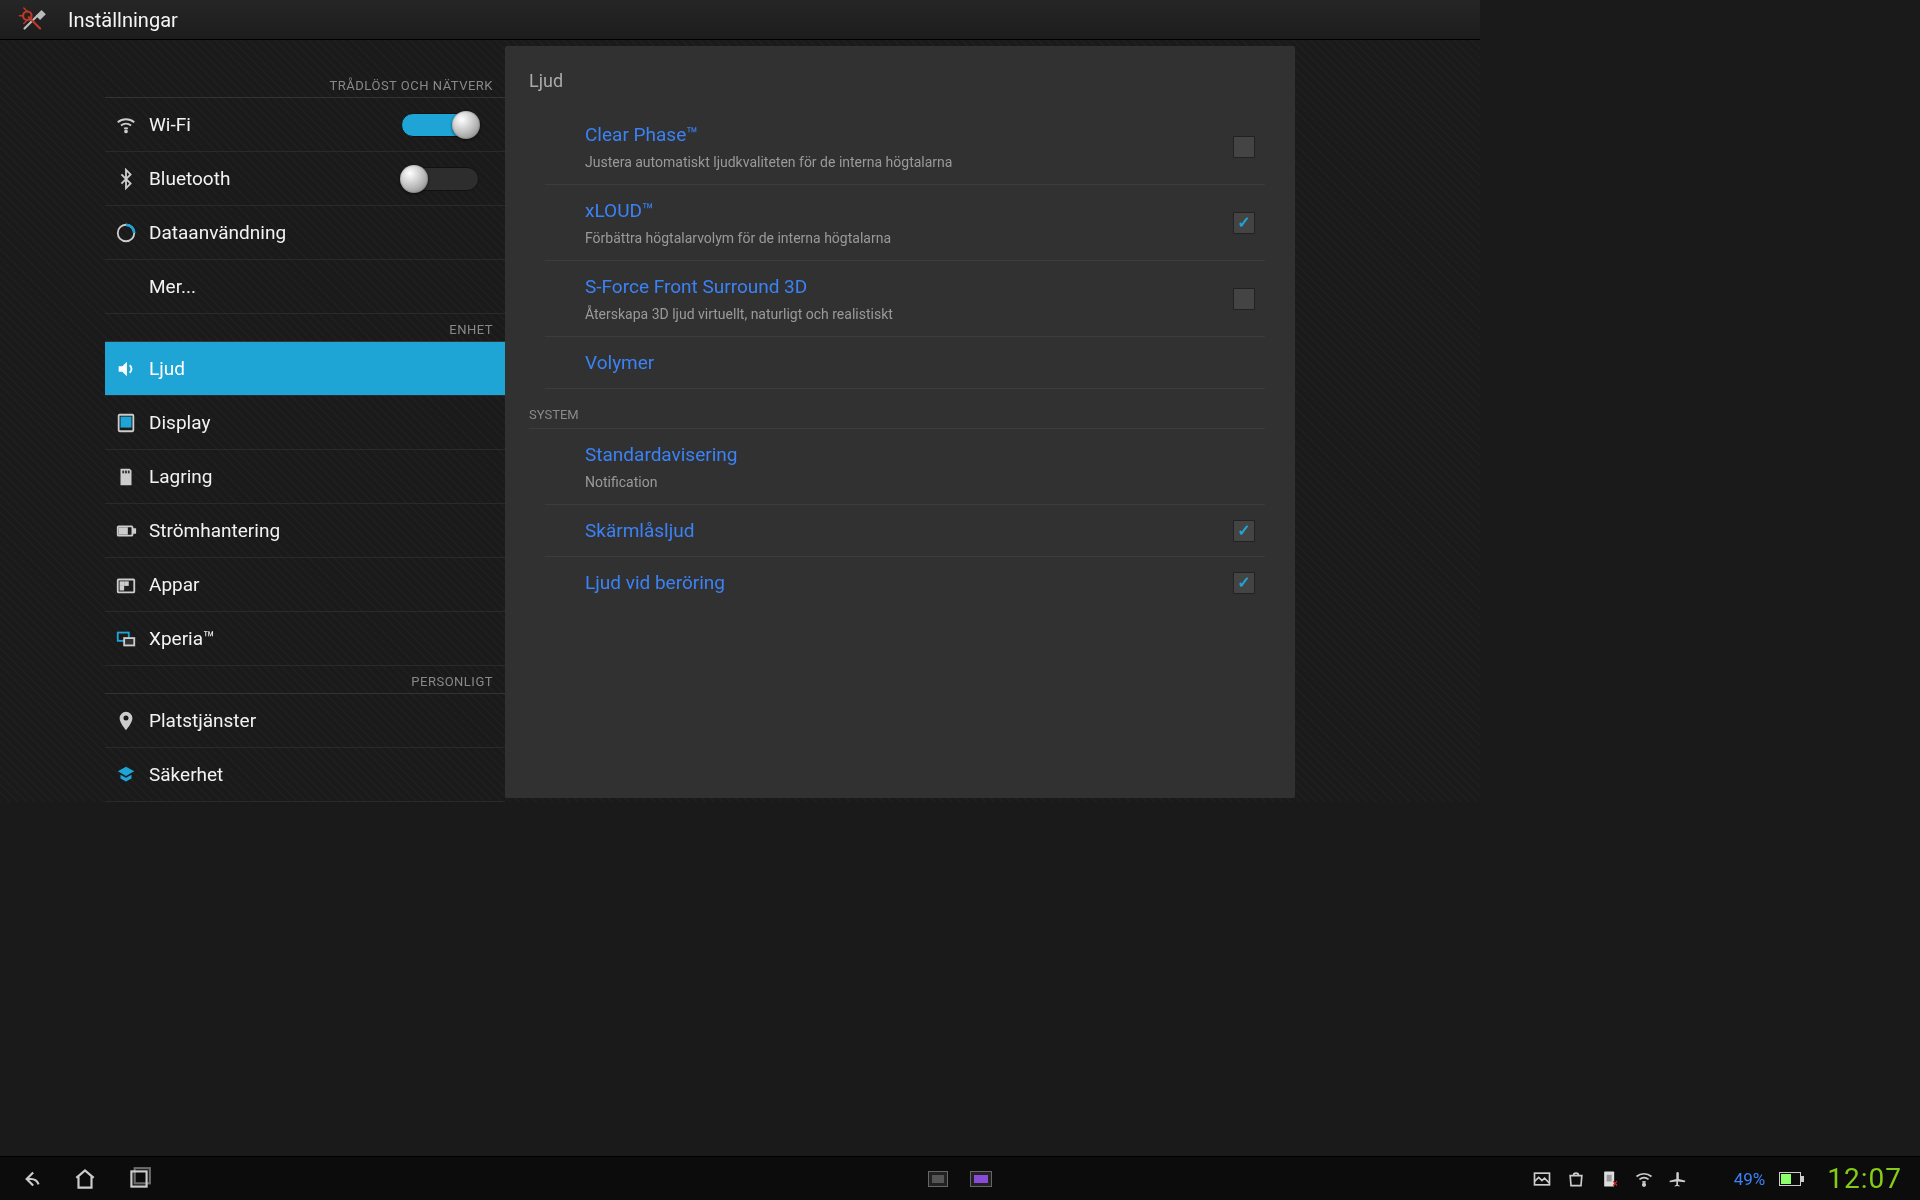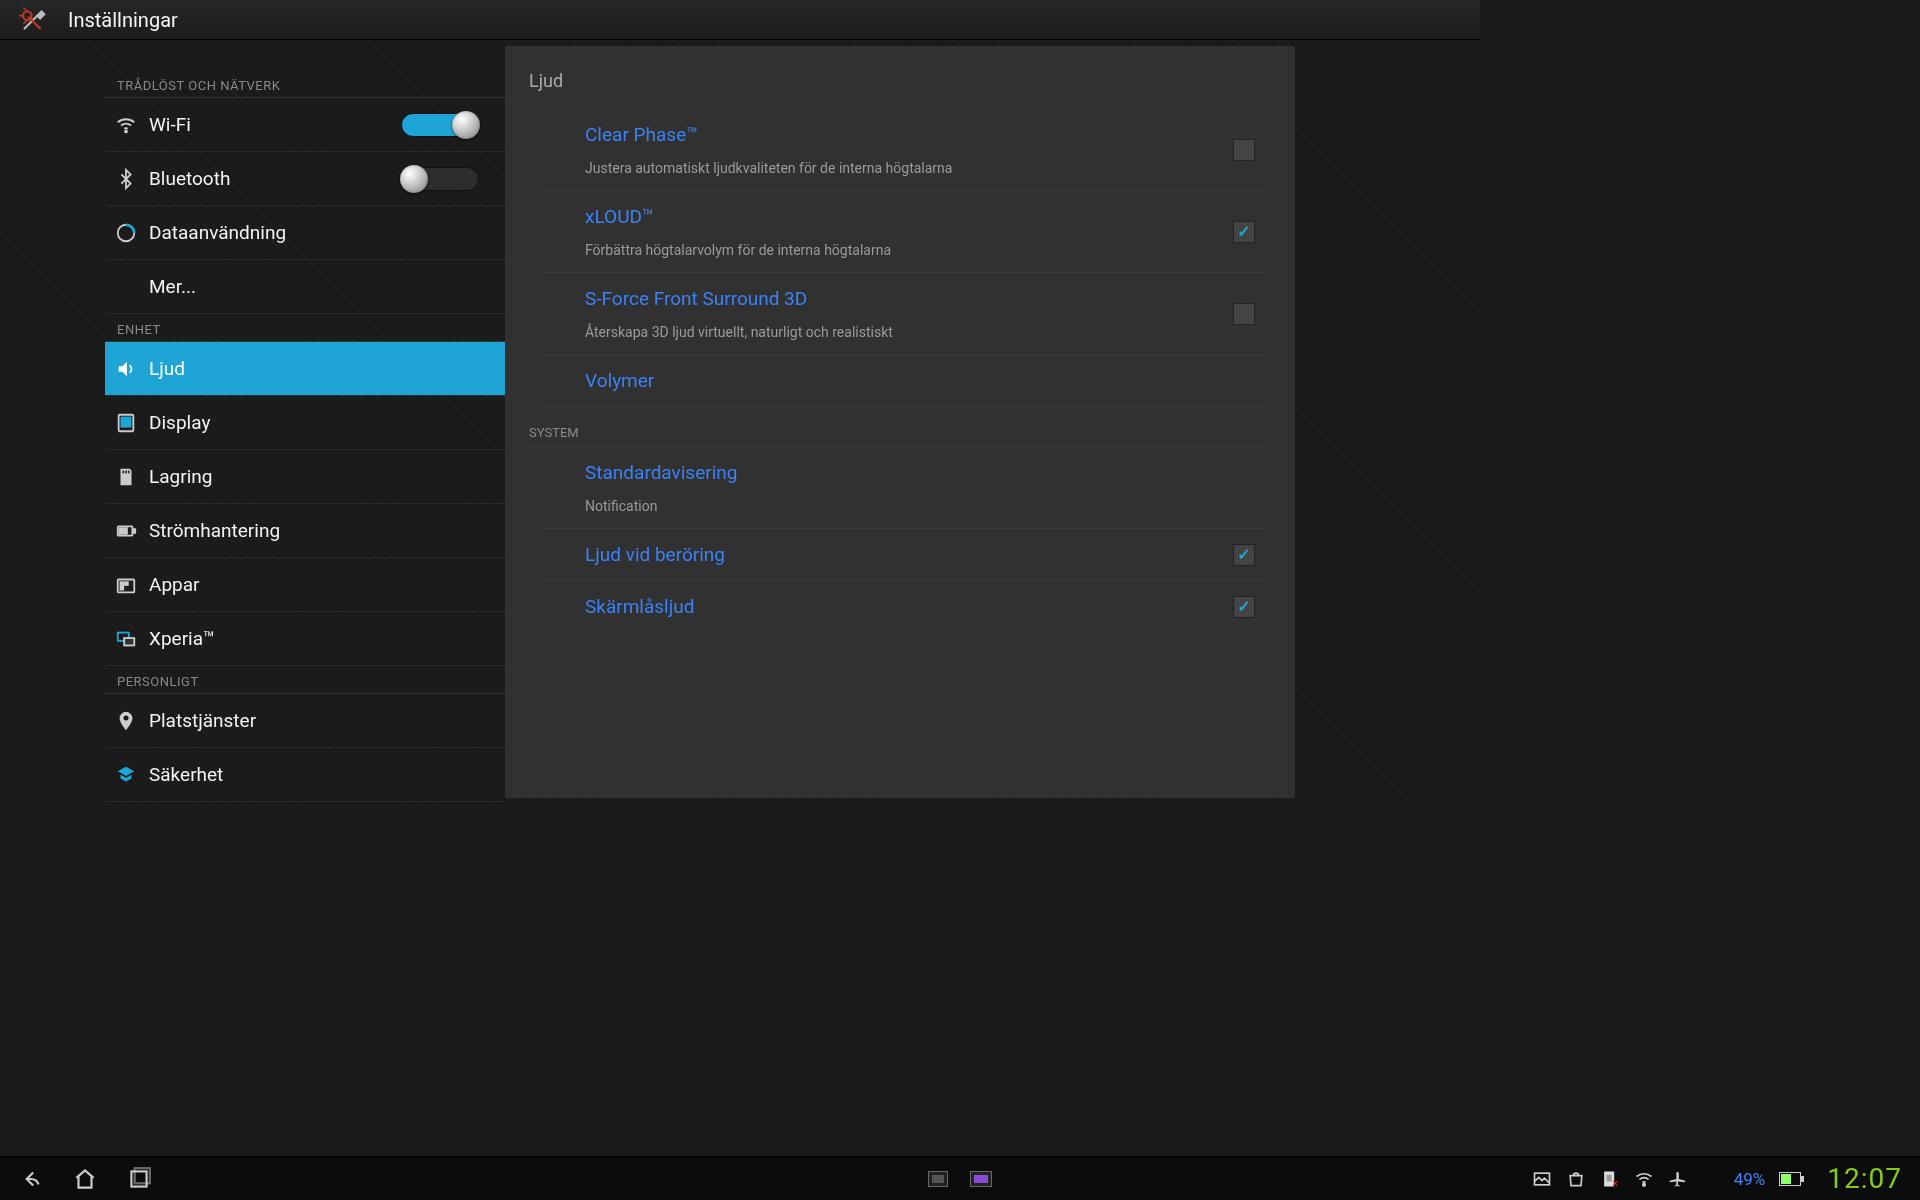--- a/index.html
+++ b/index.html
@@ -27,20 +27,21 @@
     repeating-linear-gradient(45deg, #1e1e1e 0 2px, #1a1a1a 2px 6px);
 }
 
 
 .sidebar {
   width: 400px;
   margin-left: 105px;
   padding-top: 30px;
   height: 100%;
   overflow: hidden;
+  text-align: right;
 }
 .section-header {
   color: #888;
   font-size: 13px;
   letter-spacing: 0.5px;
   padding: 8px 12px 4px;
   border-bottom: 1px solid #333;
 }
 .nav-item {
   position: relative;
@@ -108,21 +109,21 @@
 .detail-title { color: #aaa; font-size: 18px; margin-bottom: 18px; margin-left: -16px; }
 .setting-row {
   display: flex;
   align-items: center;
   padding: 14px 0 14px 40px;
   border-bottom: 1px solid #3c3c3c;
 }
 .setting-row:last-child { border-bottom: none; }
 .setting-text { flex: 1; }
 .setting-text .primary { color: #3b82f6; font-size: 19px; }
-.setting-text .secondary { color: #9a9a9a; font-size: 14px; margin-top: 14px; }
+.setting-text .secondary { color: #9a9a9a; font-size: 14px; margin-top: 8px; }
 .checkbox {
   width: 22px; height: 22px;
   background: #444;
   border: 1px solid #222;
   display: flex; align-items: center; justify-content: center;
   margin-right: 10px;
 }
 .checkbox.checked::after {
   content: "✓";
   color: #1ea5d6;
@@ -359,28 +360,28 @@
 
     <div class="setting-row">
       <div class="setting-text">
         <div class="primary">Standardavisering</div>
         <div class="secondary">Notification</div>
       </div>
     </div>
 
     <div class="setting-row">
       <div class="setting-text">
+        <div class="primary">Skärmlåsljud</div>
+      </div>
+      <div class="checkbox checked"></div>
+    </div>
+
+    <div class="setting-row">
+      <div class="setting-text">
         <div class="primary">Ljud vid beröring</div>
-      </div>
-      <div class="checkbox checked"></div>
-    </div>
-
-    <div class="setting-row">
-      <div class="setting-text">
-        <div class="primary">Skärmlåsljud</div>
       </div>
       <div class="checkbox checked"></div>
     </div>
 
   </div>
 </div>
 
 <div class="navbar">
   <div class="nav-left">
     <div class="nav-icon">

